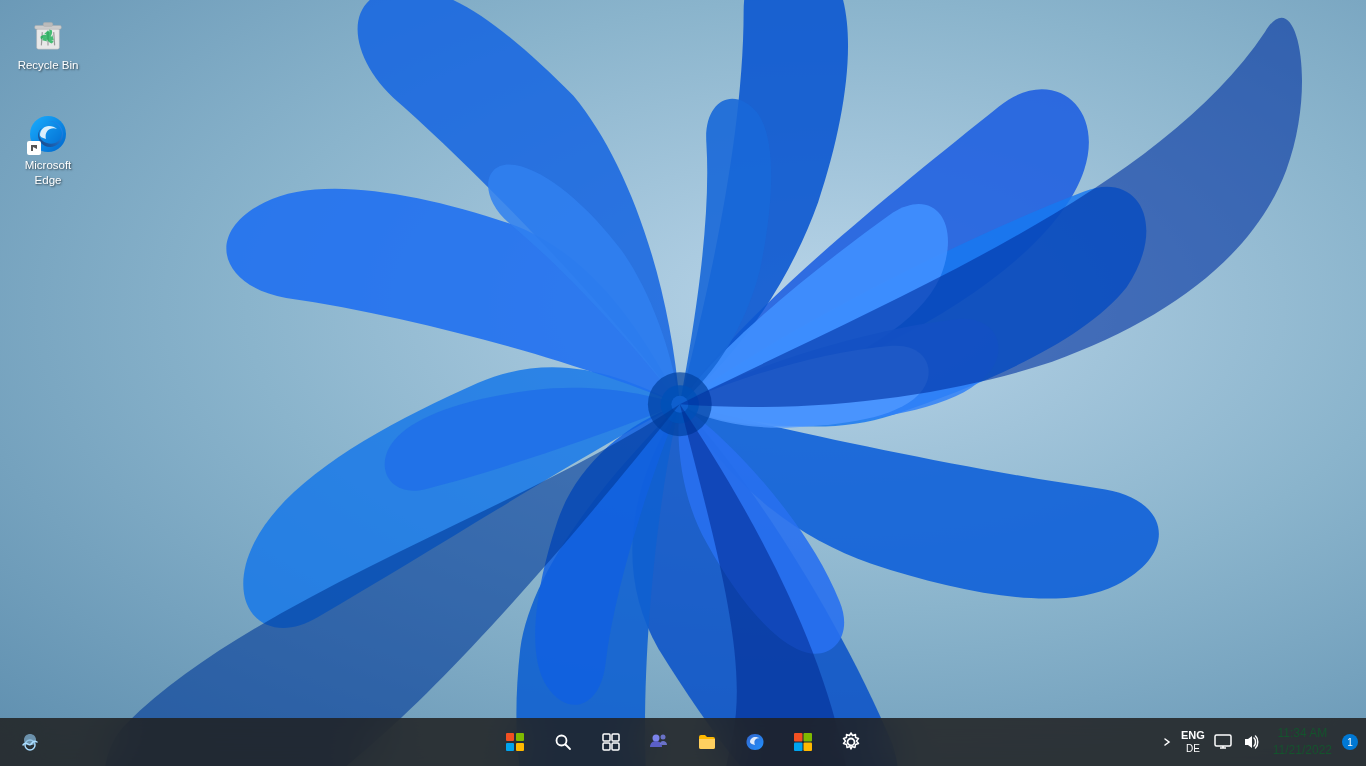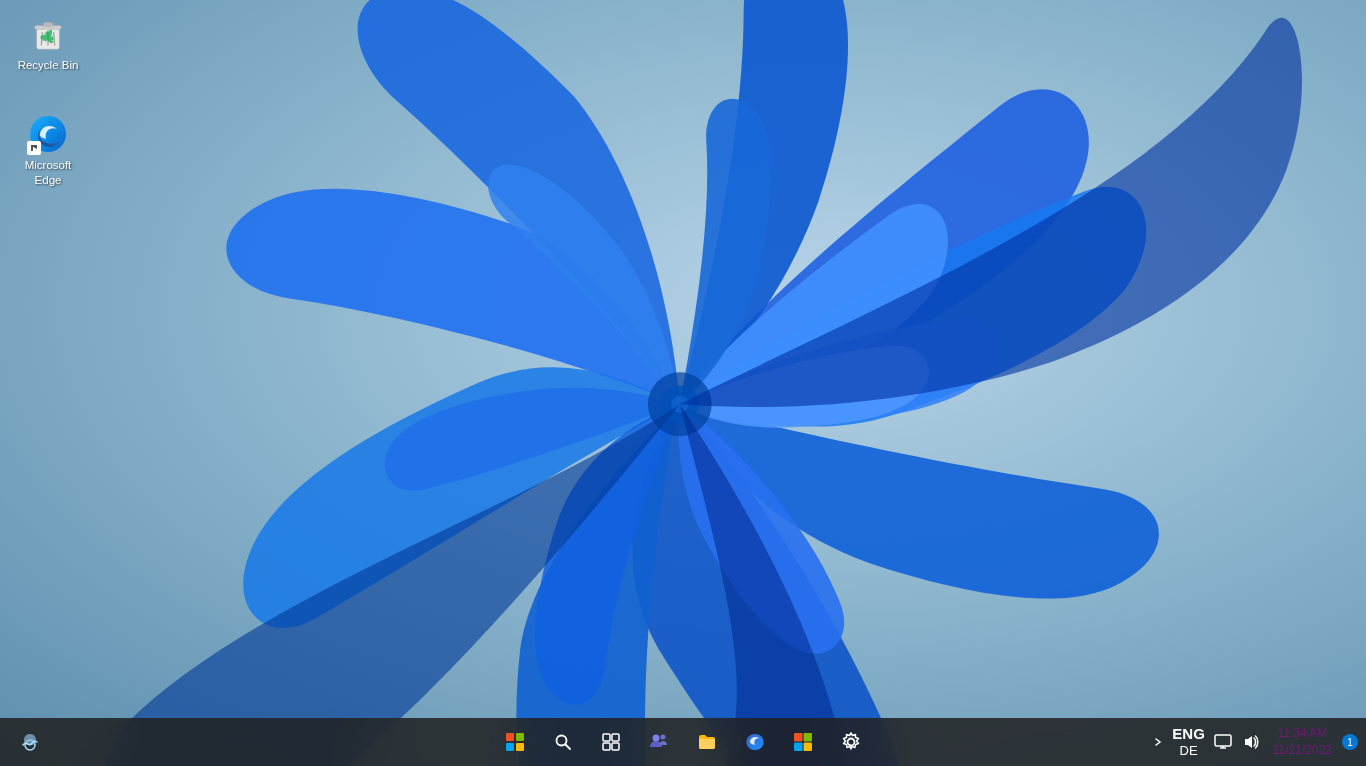--- a/index.html
+++ b/index.html
@@ -183,21 +183,21 @@
 
     #clock-area {
       display: flex;
       flex-direction: column;
       align-items: center;
       justify-content: center;
       height: 100%;
       padding: 0 8px;
       cursor: pointer;
       border-radius: 4px;
-      color: #701a75;
+      color: #14532d;
       font-size: 12px;
       line-height: 1.4;
       min-width: 70px;
     }
 
     #notification-badge {
       width: 16px;
       height: 16px;
       background: #0078d4;
       border-radius: 50%;
@@ -440,22 +440,22 @@
 
     <div class="tray-chevron">
       <svg width="10" height="10" viewBox="0 0 10 10">
         <path d="M3,2 L7,5 L3,8" stroke="white" stroke-width="1.5" fill="none" stroke-linecap="round"></path>
       </svg>
     </div>
 
     <div id="system-tray">
 
       <div class="lang-indicator tray-group">
-        <span style="font-size:15px; font-weight:600;">ENG</span>
-        <span style="font-size:13px;">DE</span>
+        <span style="font-size:11px; font-weight:600;">ENG</span>
+        <span style="font-size:10px;">DE</span>
       </div>
 
       <div class="tray-group" style="padding:0 4px;">
         <div class="tray-icon">
           <svg width="18" height="18" viewBox="0 0 18 18" xmlns="http://www.w3.org/2000/svg">
             <rect x="1" y="2" width="16" height="11" rx="1.5" fill="none" stroke="white" stroke-width="1.5"></rect>
             <line x1="6" y1="15" x2="12" y2="15" stroke="white" stroke-width="1.5"></line>
             <line x1="9" y1="13" x2="9" y2="15" stroke="white" stroke-width="1.5"></line>
           </svg>
         </div>

